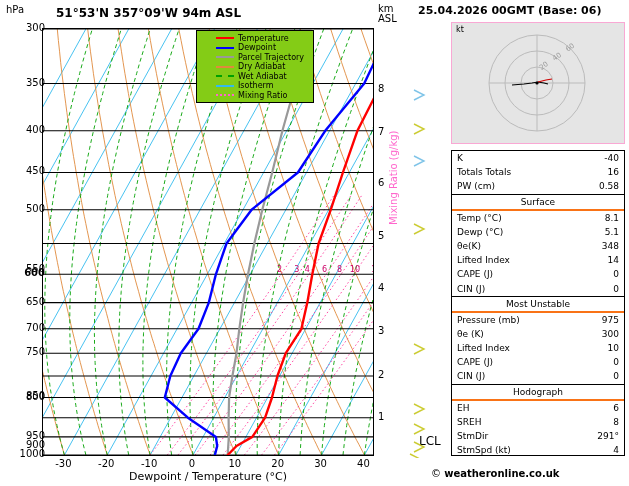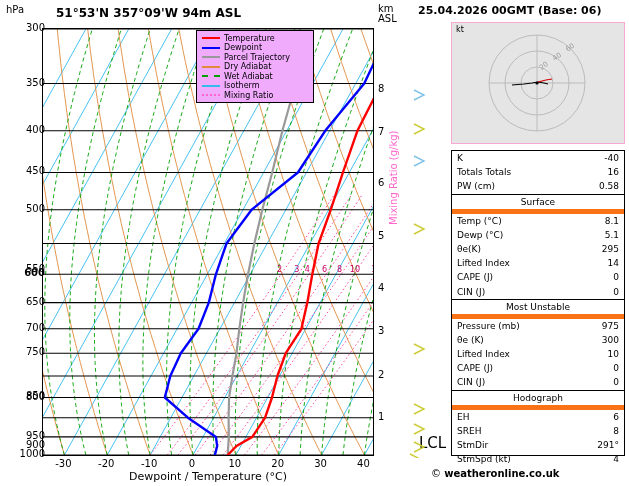--- a/index.html
+++ b/index.html
@@ -10,37 +10,37 @@
   #skewt{position:absolute;left:0;top:0;width:420px;height:486px;}
   .hpa-label{position:absolute;left:6px;top:4px;font-size:10px;color:#000;}
   .km-label{position:absolute;left:378px;top:4px;font-size:10px;color:#000;text-align:left;line-height:10px;}
   .title{position:absolute;left:56px;top:6px;font-size:12px;font-weight:bold;color:#000;letter-spacing:0px;}
   .plotbox{position:absolute;left:42px;top:28px;width:332px;height:428px;border:1px solid #000;box-sizing:border-box;overflow:hidden;background:#fff;}
   .ytick{position:absolute;right:375px;font-size:10px;color:#000;text-align:right;width:32px;}
   .xtick{position:absolute;top:458px;font-size:10px;color:#000;text-align:center;width:40px;}
   .xaxis-title{position:absolute;left:42px;top:470px;width:332px;text-align:center;font-size:11px;color:#000;}
   .kmtick{position:absolute;left:378px;font-size:10px;color:#000;}
   .mixlabel{position:absolute;left:388px;top:225px;font-size:10px;color:#ff66cc;transform:rotate(-90deg);transform-origin:left top;white-space:nowrap;}
-  .lcl{position:absolute;left:379px;top:434px;font-size:15px;color:#000;padding-left:40px;}
+  .lcl{position:absolute;left:379px;top:434px;font-size:12px;color:#000;padding-left:40px;}
 
   
-  .legend{position:absolute;left:196px;top:30px;width:118px;background:#f0abfc;border:1px solid #000;padding:2px 5px;box-sizing:border-box;}
+  .legend{position:absolute;left:196px;top:30px;width:118px;background:#84cc16;border:1px solid #000;padding:2px 19px;box-sizing:border-box;}
   .legrow{display:flex;align-items:center;height:9px;margin:0.5px 0;}
   .legline{width:18px;height:0;border-top-width:2px;border-top-style:solid;margin-right:4px;flex:none;}
   .legtxt{font-size:8px;color:#000;line-height:9px;white-space:nowrap;}
 
   
   .rhead{position:absolute;left:418px;top:4px;font-size:11px;font-weight:bold;color:#000;white-space:nowrap;}
   .hodobox{position:absolute;left:451px;top:22px;width:172px;height:120px;border:1px solid #f9a8d4;background:#e5e5e5;}
   .ktlabel{position:absolute;left:4px;top:2px;font-size:8px;color:#000;}
   .tablebox{position:absolute;left:451px;top:150px;width:172px;height:304px;border:1px solid #000;background:#fff;font-size:9px;color:#000;}
   .trow{display:flex;justify-content:space-between;padding:0 5px;height:14.2px;line-height:14.2px;}
   .trow .k{white-space:nowrap;}
   .trow .v{white-space:nowrap;}
-  .sechdr{text-align:center;font-size:9px;height:14px;line-height:14px;border-top:1px solid #000;border-bottom:5px solid #f97316;}
+  .sechdr{text-align:center;font-size:9px;height:14px;line-height:14px;border-top:1px solid #000;border-bottom:2px solid #f97316;}
   .credit{position:absolute;left:431px;top:468px;font-size:10px;color:#000;}
   .wol{font-weight:bold;}
   .barbs{position:absolute;left:404px;top:28px;width:44px;height:430px;}
 </style>
 </head>
 <body>
 
 <div class="root">
 
   <div id="skewt">
@@ -287,21 +287,21 @@
         <div class="trow">
           <span class="k">Temp (°C)</span>
           <span class="v">8.1</span>
         </div>
         <div class="trow">
           <span class="k">Dewp (°C)</span>
           <span class="v">5.1</span>
         </div>
         <div class="trow">
           <span class="k">θe(K)</span>
-          <span class="v">295</span>
+          <span class="v">348</span>
         </div>
         <div class="trow">
           <span class="k">Lifted Index</span>
           <span class="v">14</span>
         </div>
         <div class="trow">
           <span class="k">CAPE (J)</span>
           <span class="v">0</span>
         </div>
         <div class="trow">

